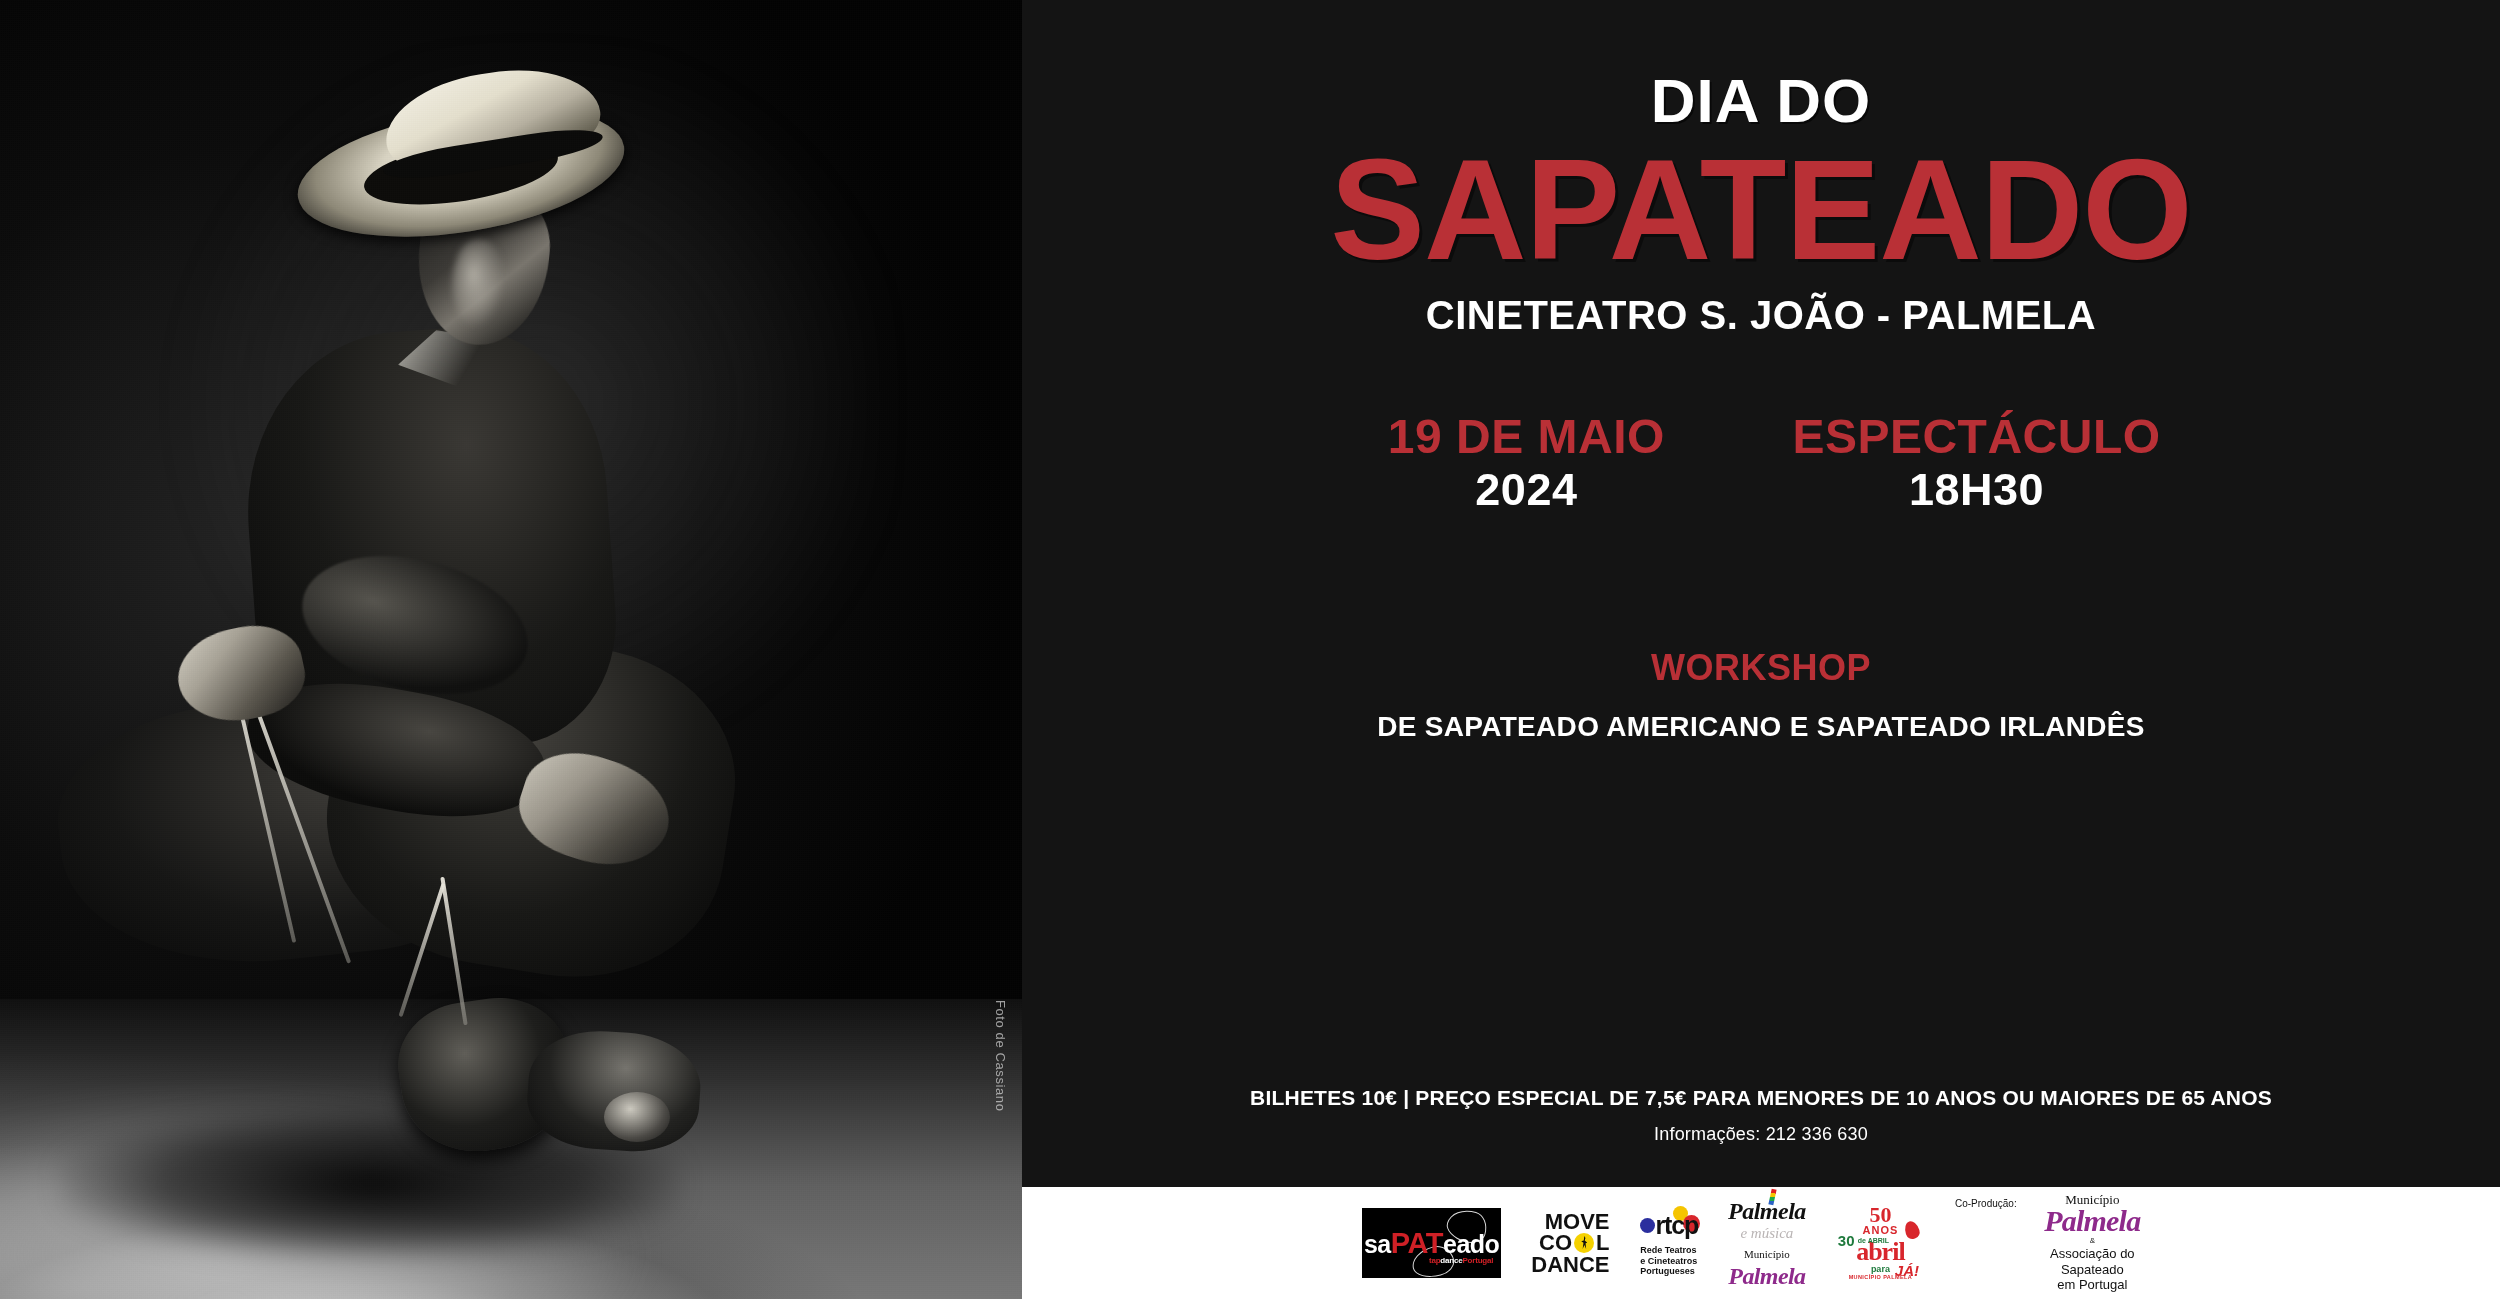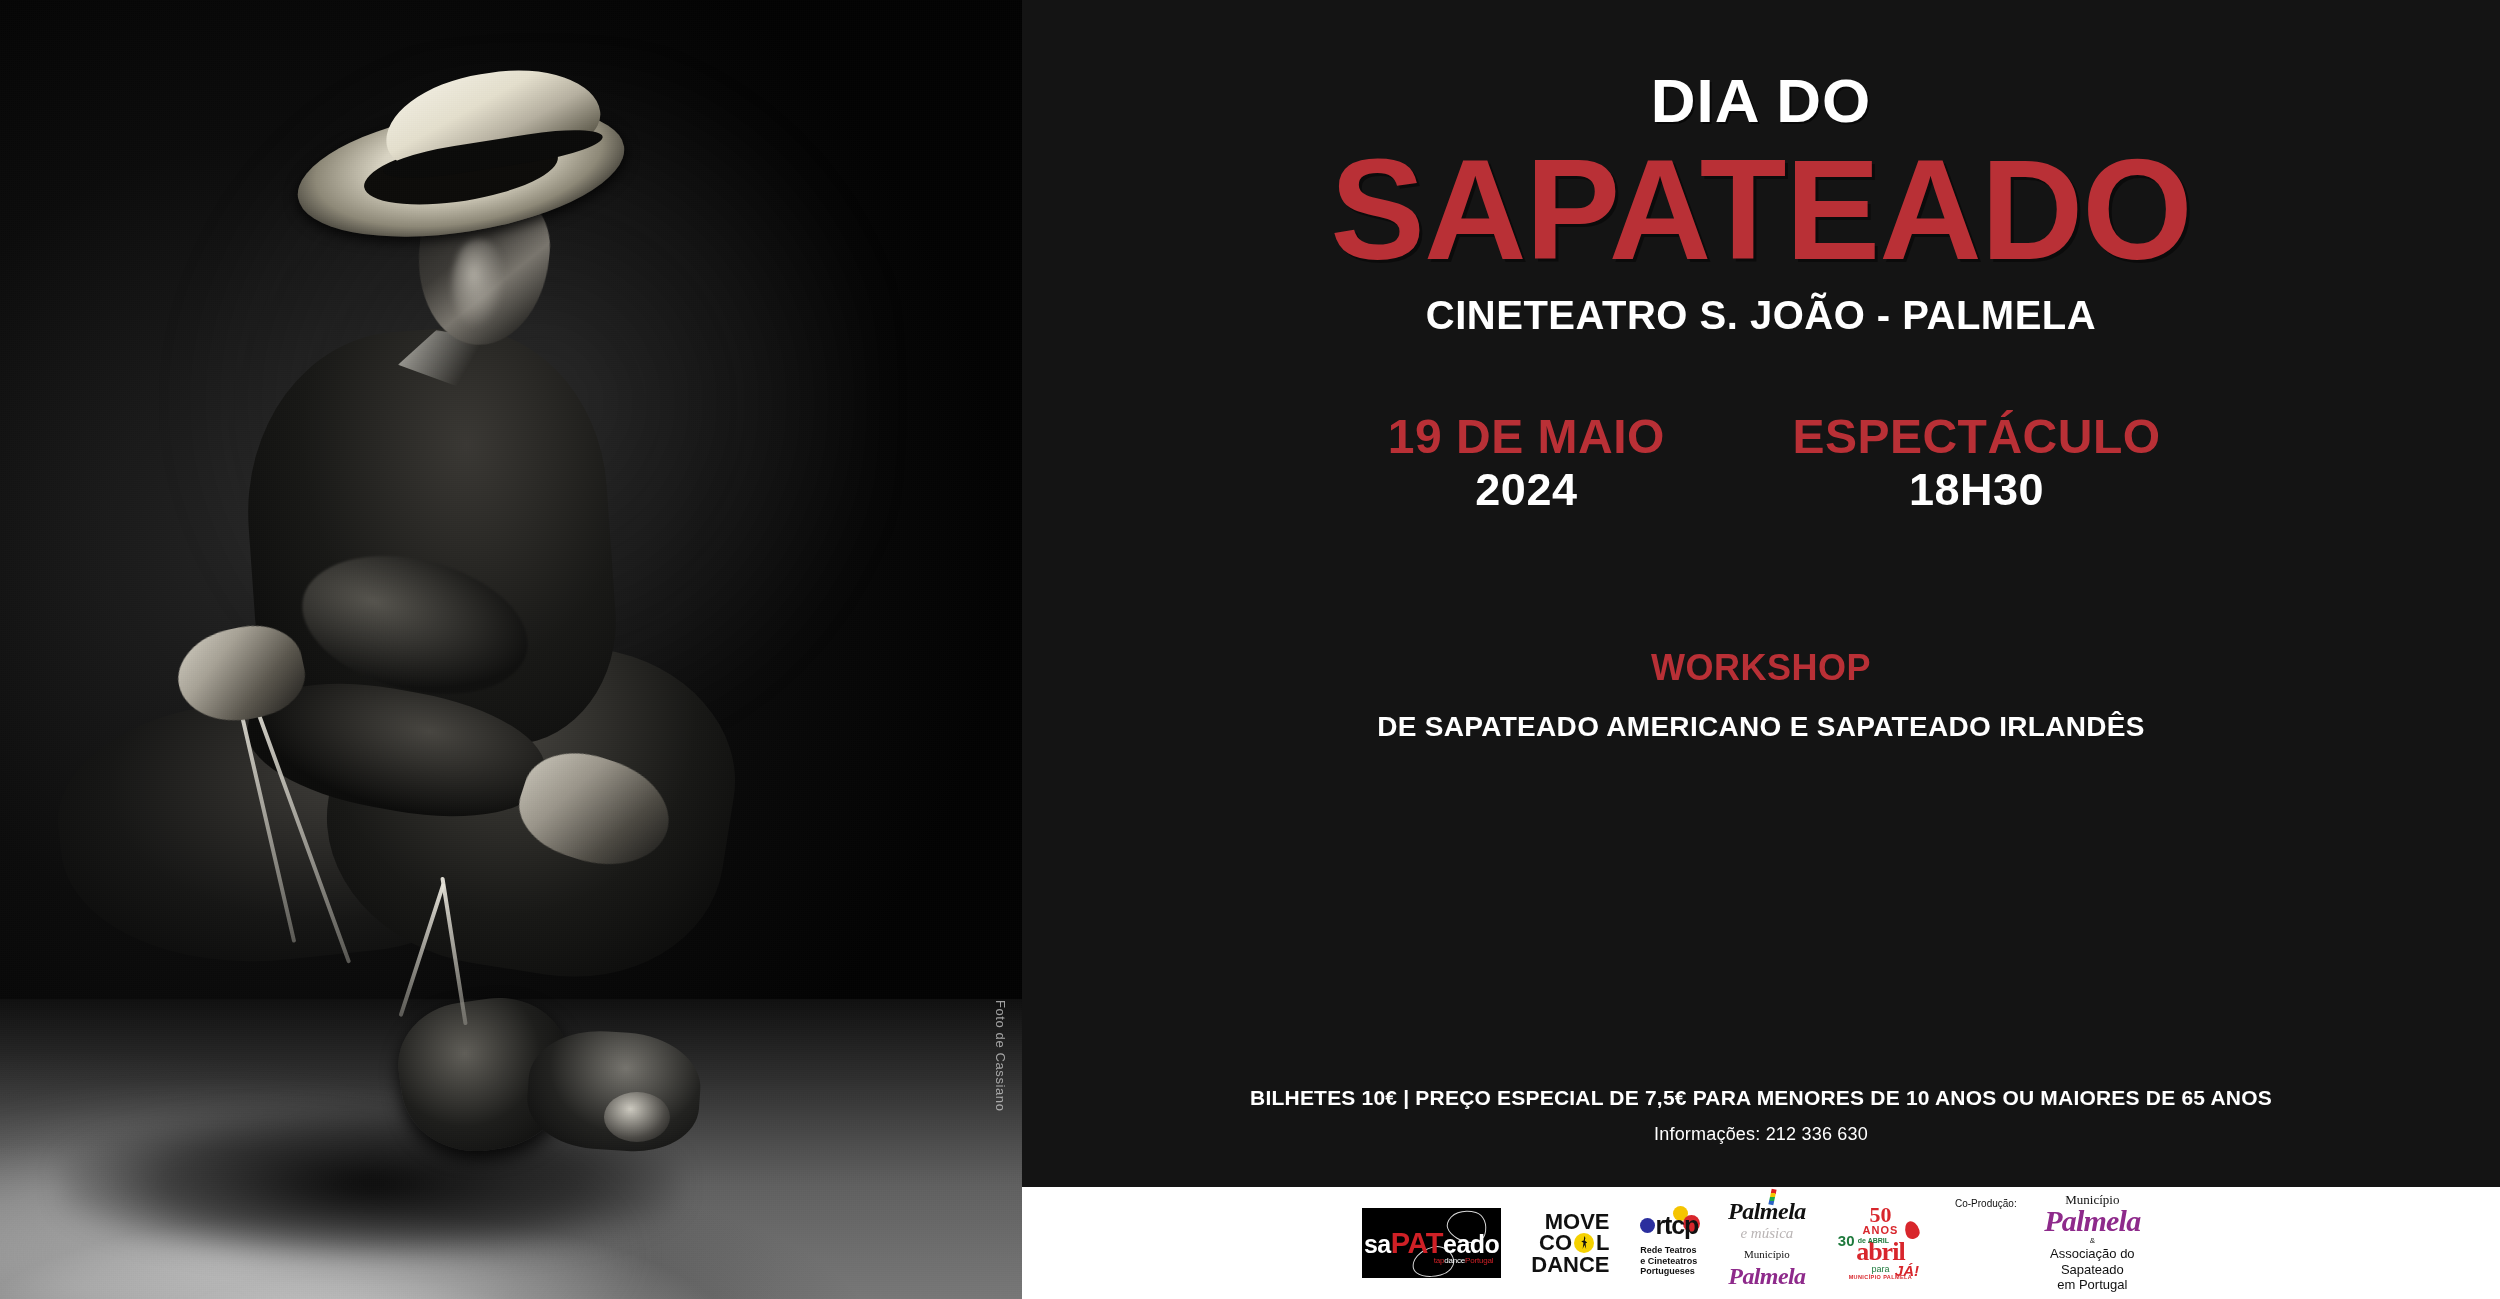--- a/index.html
+++ b/index.html
@@ -257,21 +257,21 @@
     display:flex; align-items:center; justify-content:center;
   }
   .lg-sapateado .word{
     font-size:25px; font-weight:700; letter-spacing:-.5px; line-height:1;
     position:relative; z-index:2;
   }
   .lg-sapateado .w{ color:#fff; }
   .lg-sapateado .r{ color:#cf2026; font-size:29px; }
   .lg-sapateado .tagline{
     position:absolute; right:8px; bottom:13px; z-index:3;
-    font-size:8px; font-weight:400; letter-spacing:-.2px;margin-left:48px;
+    font-size:8px; font-weight:700; letter-spacing:-.2px;margin-left:48px;
   }
   .lg-sapateado .tagline .t1{ color:#cf2026; }
   .lg-sapateado .tagline .t2{ color:#fff; }
   .lg-sapateado .tagline .t3{ color:#cf2026; }
   .shoe-out{
     position:absolute; border:1.4px solid #d8d8d8; background:transparent;
   }
   .shoe-out.s1{ right:14px; top:2px; width:40px; height:32px; border-radius:62% 38% 45% 55%/ 58% 60% 40% 42%; transform:rotate(16deg); }
   .shoe-out.s2{ left:50px; bottom:1px; width:42px; height:30px; border-radius:58% 42% 40% 60%/ 55% 58% 42% 45%; transform:rotate(-14deg); }
 
@@ -339,21 +339,21 @@
   .ab-abr{ position:absolute; left:22px; top:40px; font-size:7px; font-weight:700; color:#1f7a3d; line-height:1.1; }
   .ab-word{
     font-size:26px; font-weight:800; color:#d8262c; line-height:1;
     font-family:"Liberation Serif", serif; letter-spacing:-1px; margin-top:3px;
   }
   .ab-flame{
     position:absolute; right:6px; top:24px; width:14px; height:18px;
     background:#d8262c; border-radius:50% 50% 45% 45%/ 62% 62% 38% 38%;
     transform:rotate(-18deg);
   }
-  .ab-para{ font-size:9px; font-weight:400; color:#1f7a3d; line-height:1; }
+  .ab-para{ font-size:9px; font-weight:700; color:#1f7a3d; line-height:1; }
   .ab-ja{ position:absolute; right:6px; bottom:10px; font-size:15px; font-weight:800; color:#d8262c; font-style:italic; }
   .ab-muni{ font-size:5.5px; font-weight:700; color:#d8262c; letter-spacing:.4px; line-height:1; margin-top:1px; }
 
   
   .lg-copro{ flex-direction:row; align-items:flex-start; gap:8px; }
   .cp-label{ font-size:10px; color:#111; line-height:1; margin-top:6px; white-space:nowrap; }
   .cp-right{ display:flex; flex-direction:column; align-items:center; line-height:1.06; }
   .cp-muni{ font-family:"Liberation Serif", serif; font-size:13px; color:#111; line-height:1; }
   .cp-palmela{
     font-family:"Liberation Serif", serif;

